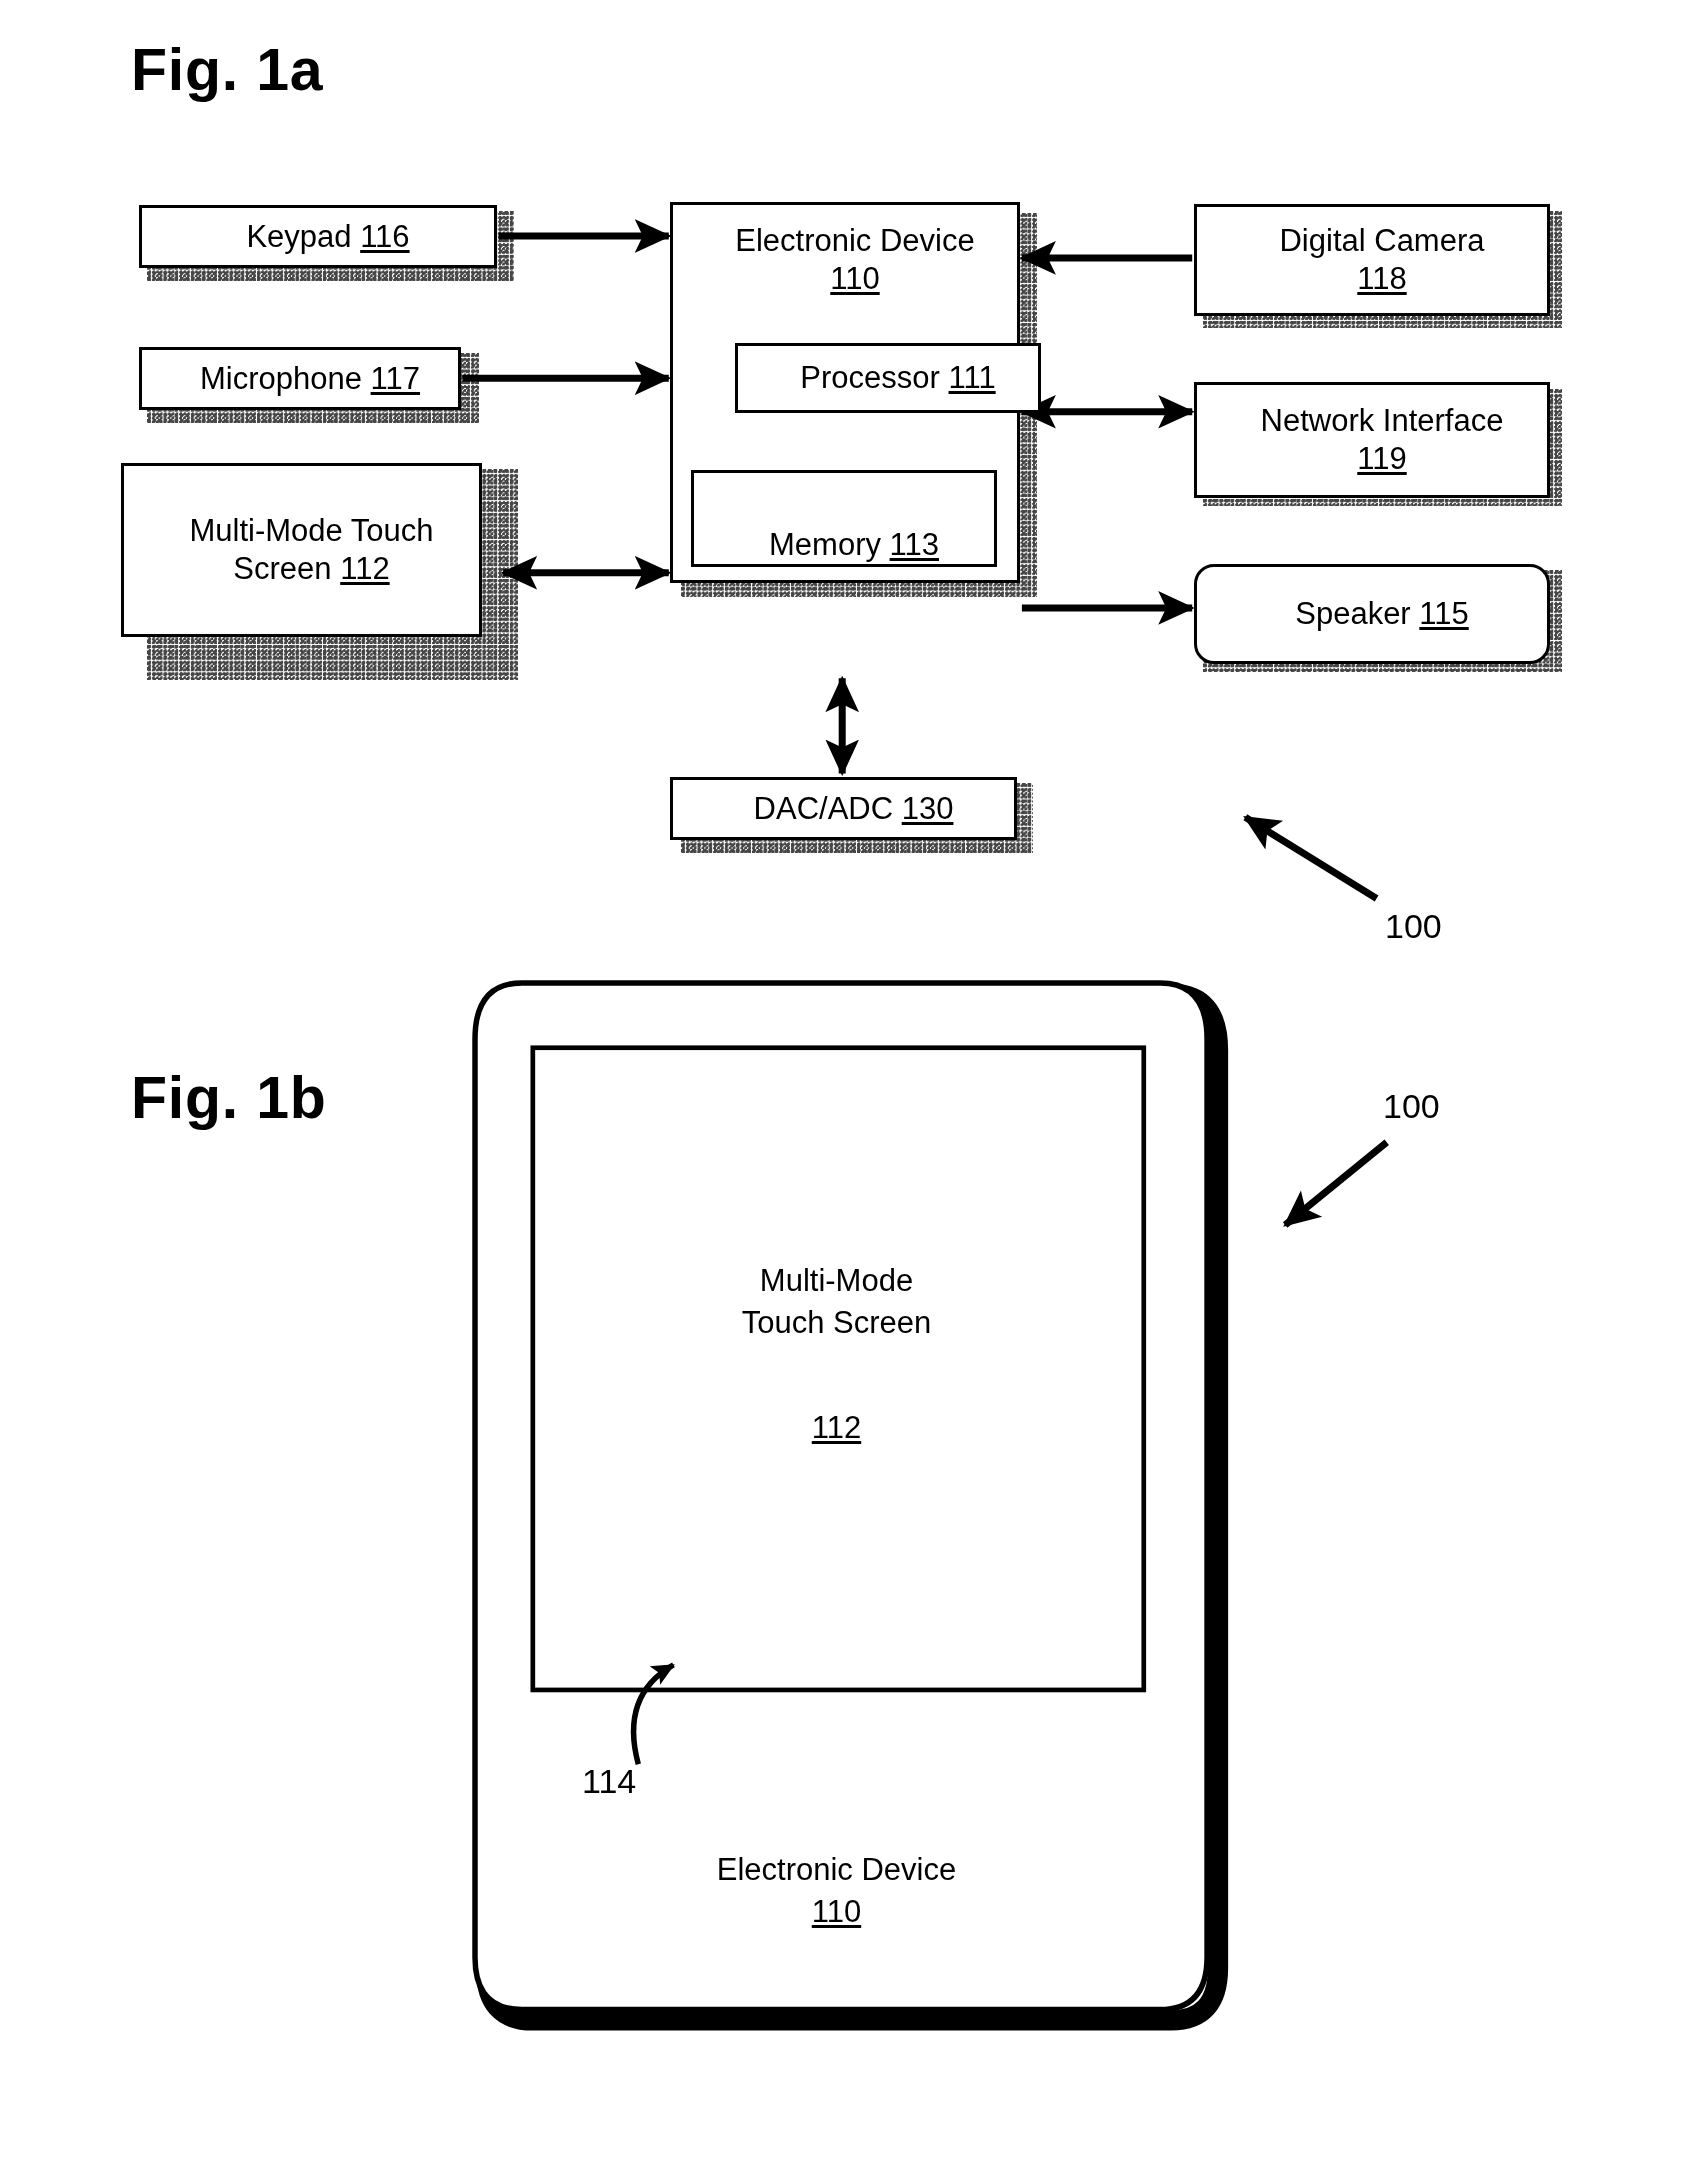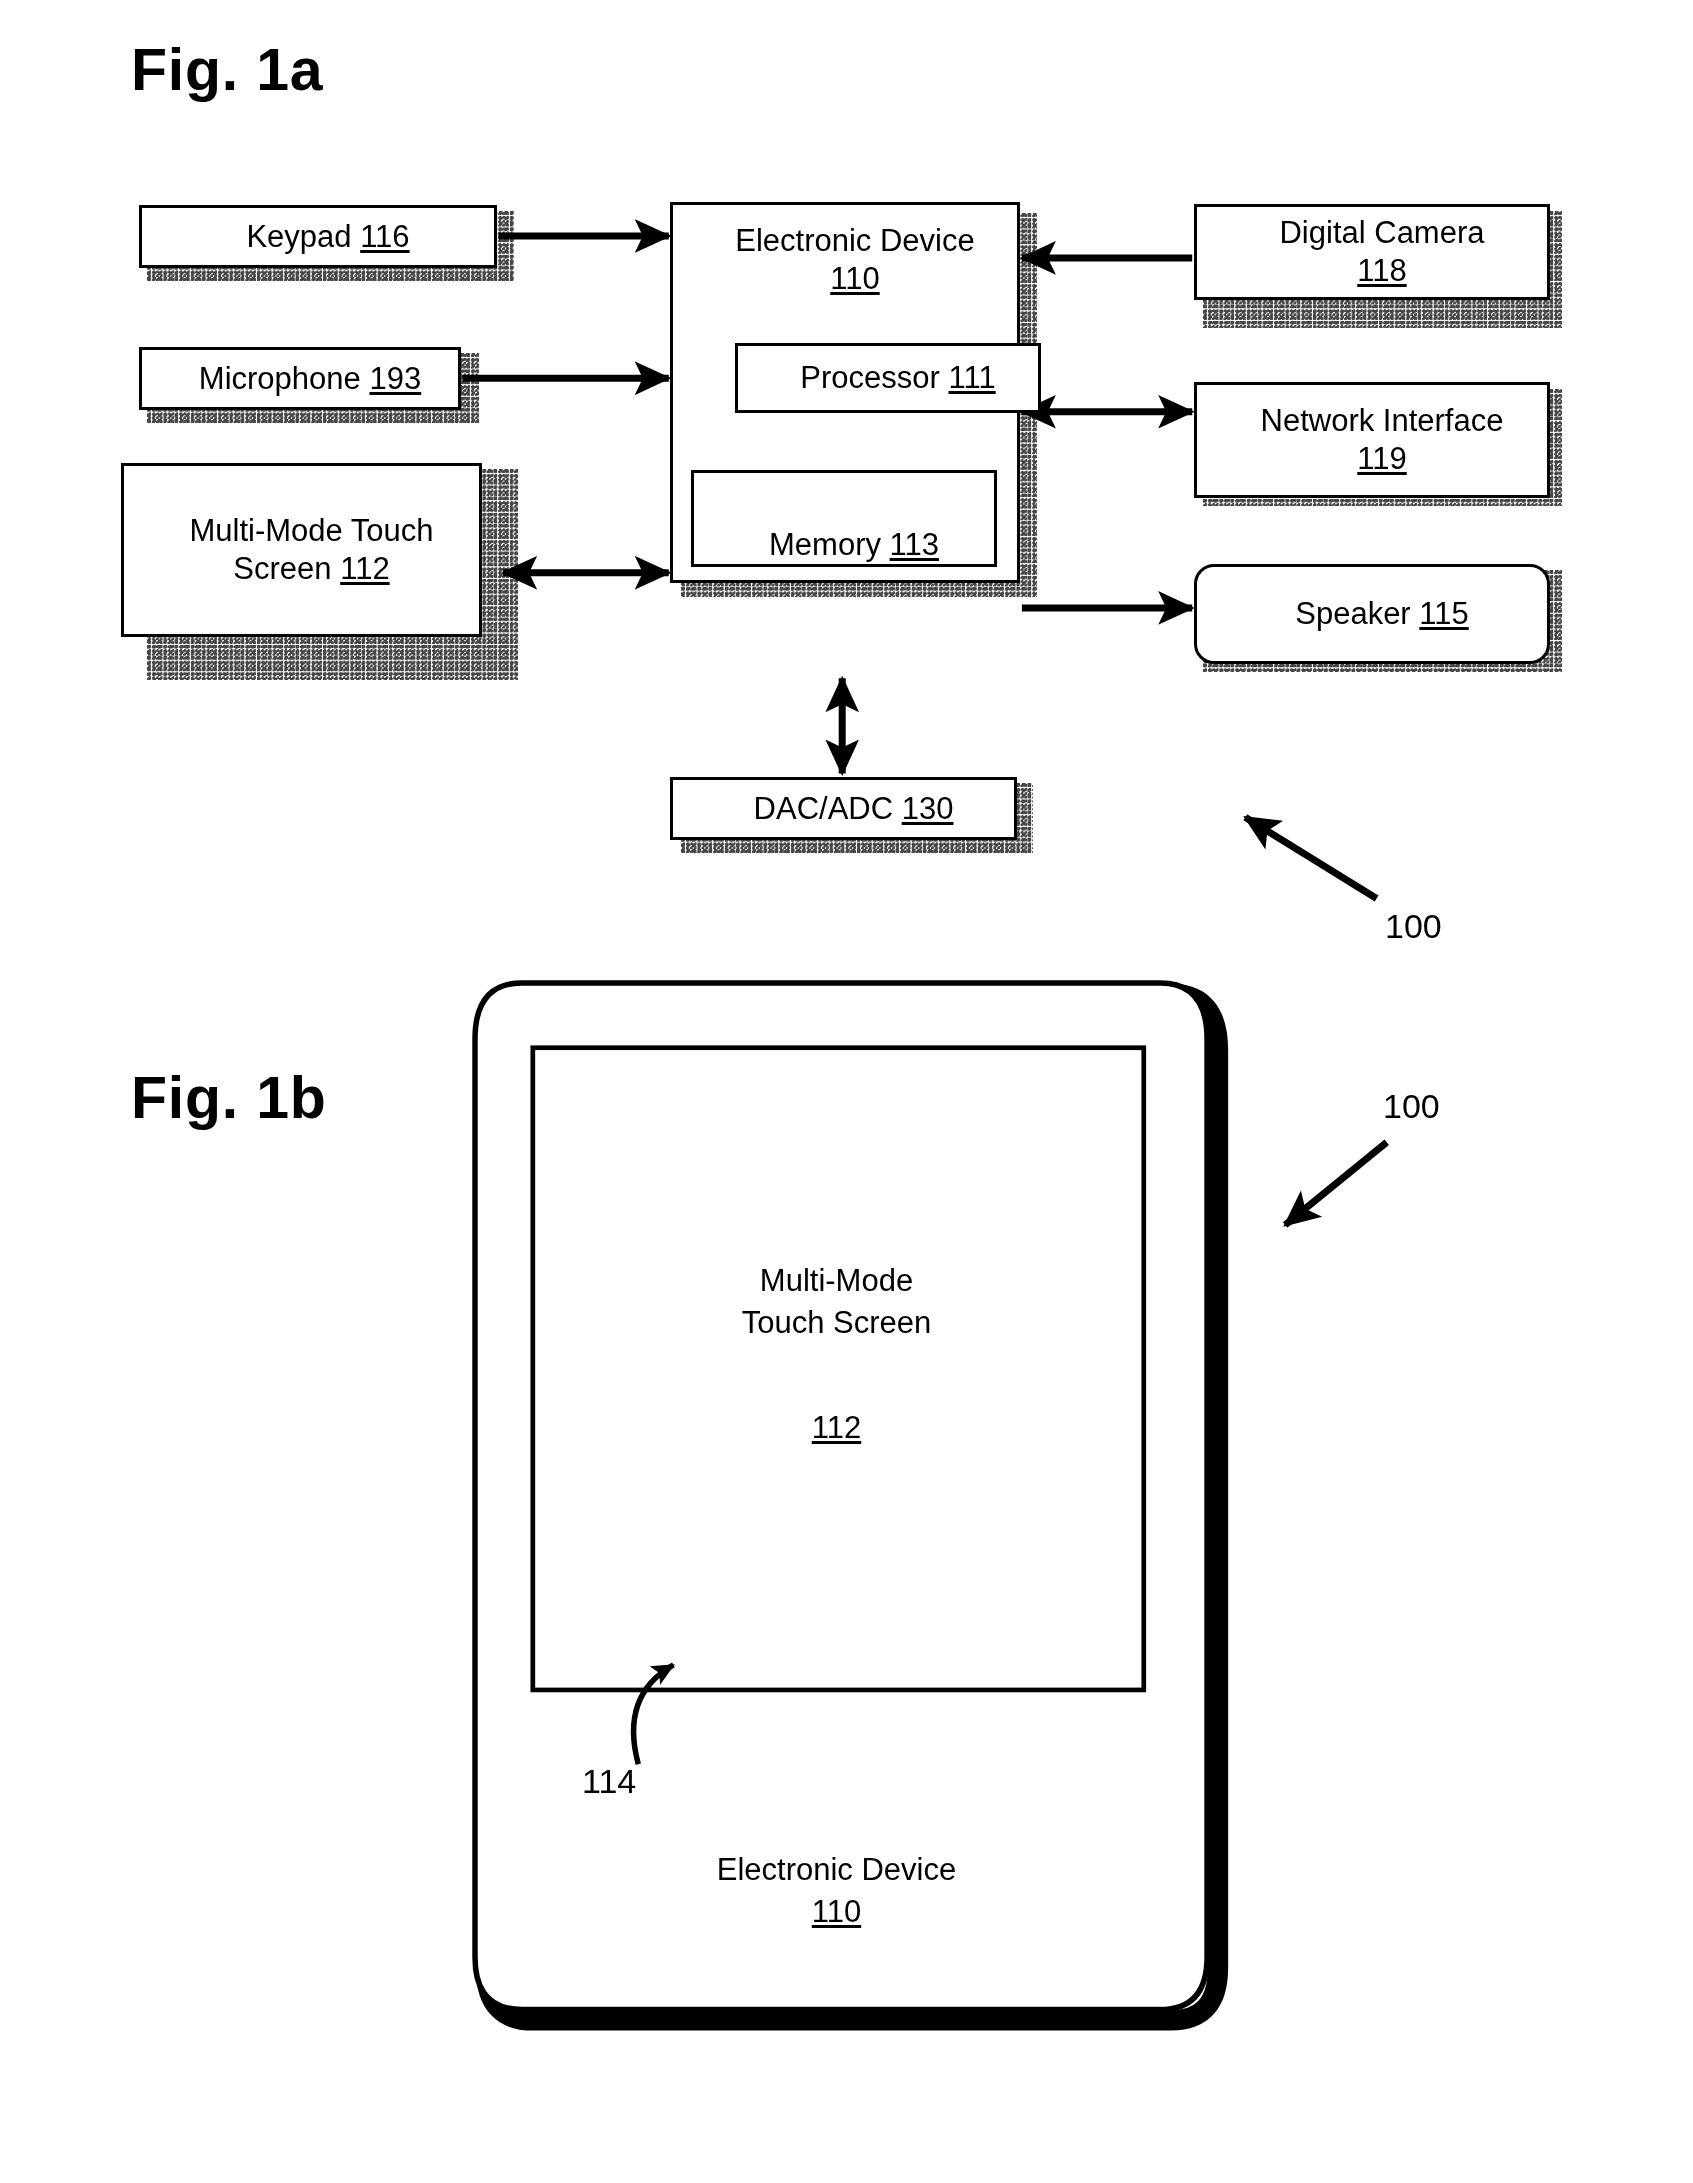--- a/index.html
+++ b/index.html
@@ -118,21 +118,21 @@
   <div class="blk" id="blk-keypad" style="left:139px; top:205px; width:358px; height:63px;">
     <div class="ln">
       <span>Keypad</span>
       <span class="ref">116</span>
     </div>
   </div>
 
   <div class="blk" id="blk-microphone" style="left:139px; top:347px; width:322px; height:63px;">
     <div class="ln">
       <span>Microphone</span>
-      <span class="ref">193</span>
+      <span class="ref">117</span>
     </div>
   </div>
 
   <div class="blk" id="blk-touch-screen" style="left:121px; top:463px; width:361px; height:174px;">
     <div class="ln">Multi-Mode Touch</div>
     <div class="ln">
       <span>Screen</span>
       <span class="ref">112</span>
     </div>
   </div>
@@ -156,21 +156,21 @@
     </div>
   </div>
 
   <div class="blk" id="blk-dac-adc" style="left:670px; top:777px; width:347px; height:63px;">
     <div class="ln">
       <span>DAC/ADC</span>
       <span class="ref">130</span>
     </div>
   </div>
 
-  <div class="blk" id="blk-digital-camera" style="left:1194px; top:204px; width:356px; height:96px;">
+  <div class="blk" id="blk-digital-camera" style="left:1194px; top:204px; width:356px; height:112px;">
     <div class="ln">Digital Camera</div>
     <div class="ln ref">118</div>
   </div>
 
   <div class="blk" id="blk-network-interface" style="left:1194px; top:382px; width:356px; height:116px;">
     <div class="ln">Network Interface</div>
     <div class="ln ref">119</div>
   </div>
 
   <div class="blk" id="blk-speaker" style="left:1194px; top:564px; width:356px; height:100px;border-radius:20px;">

